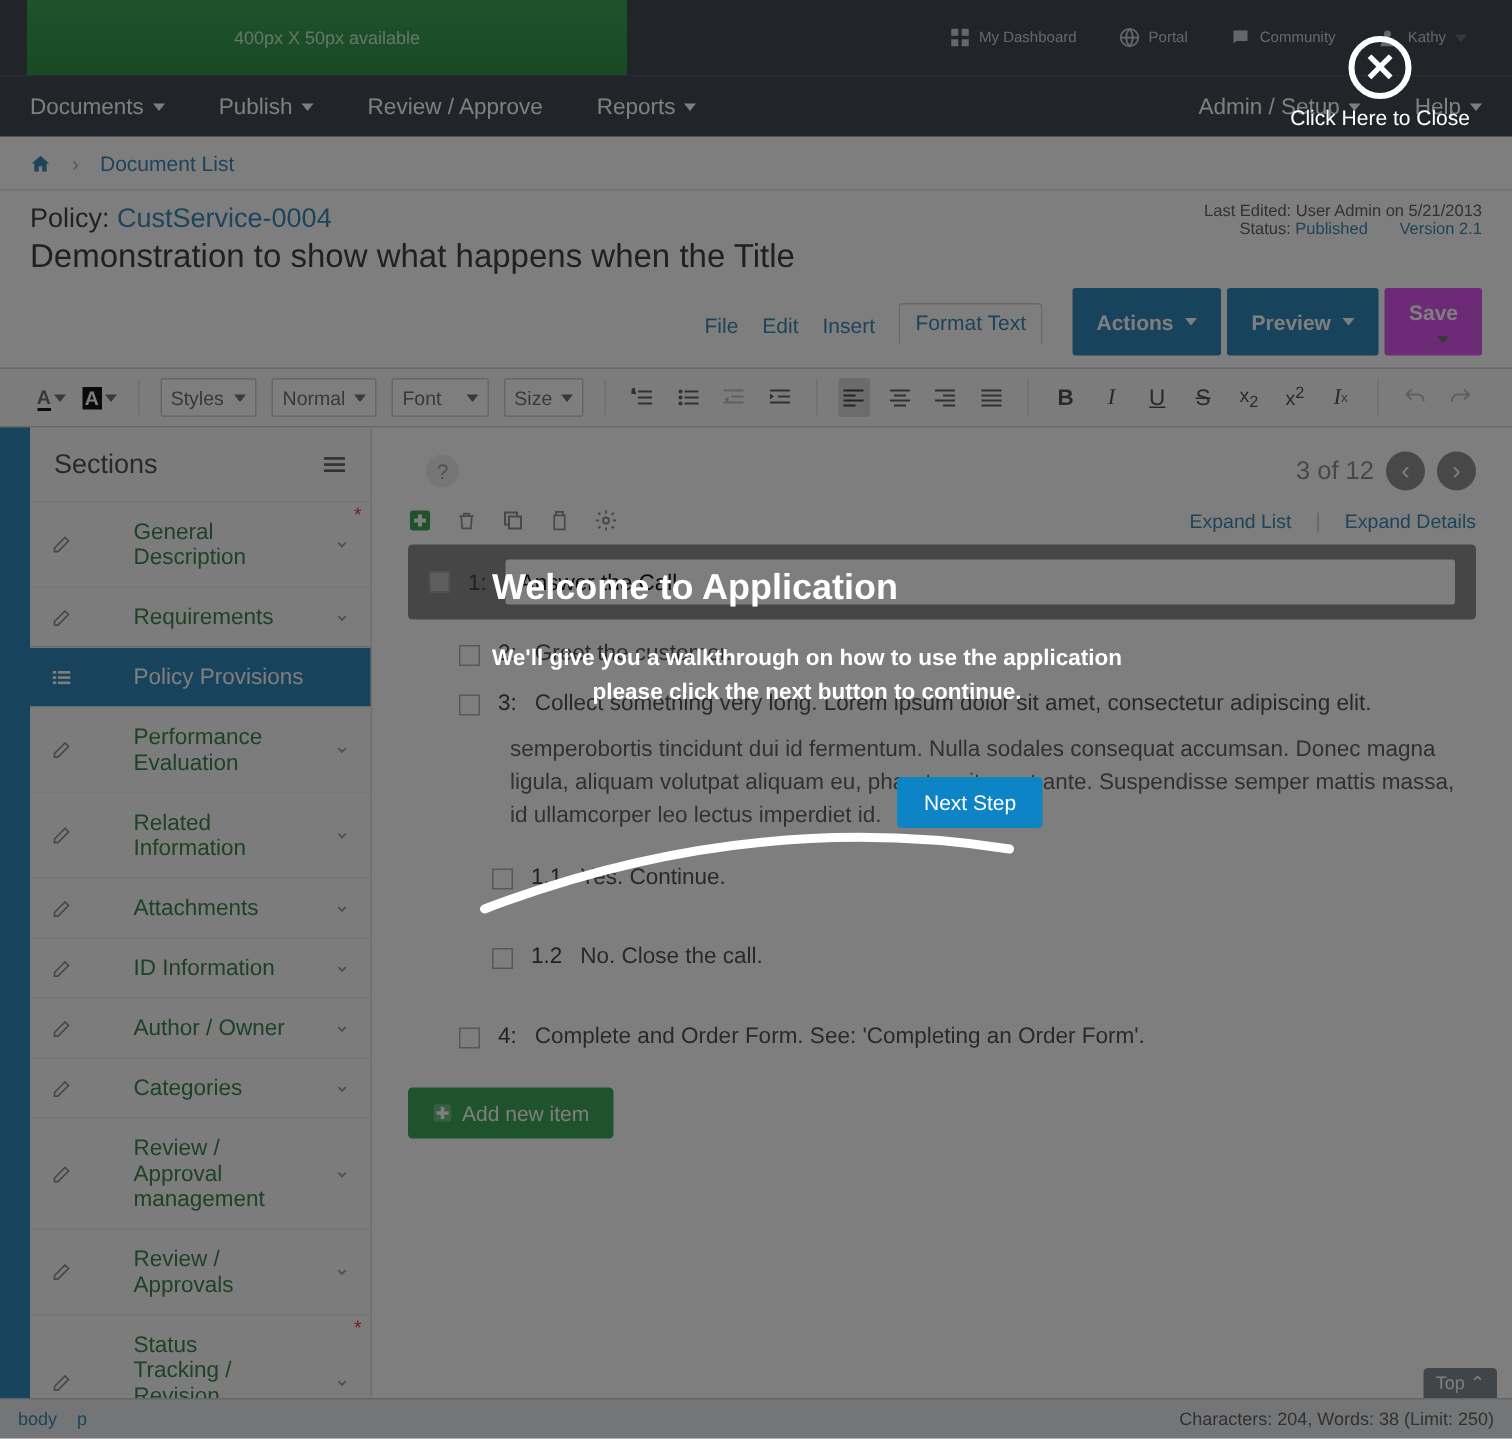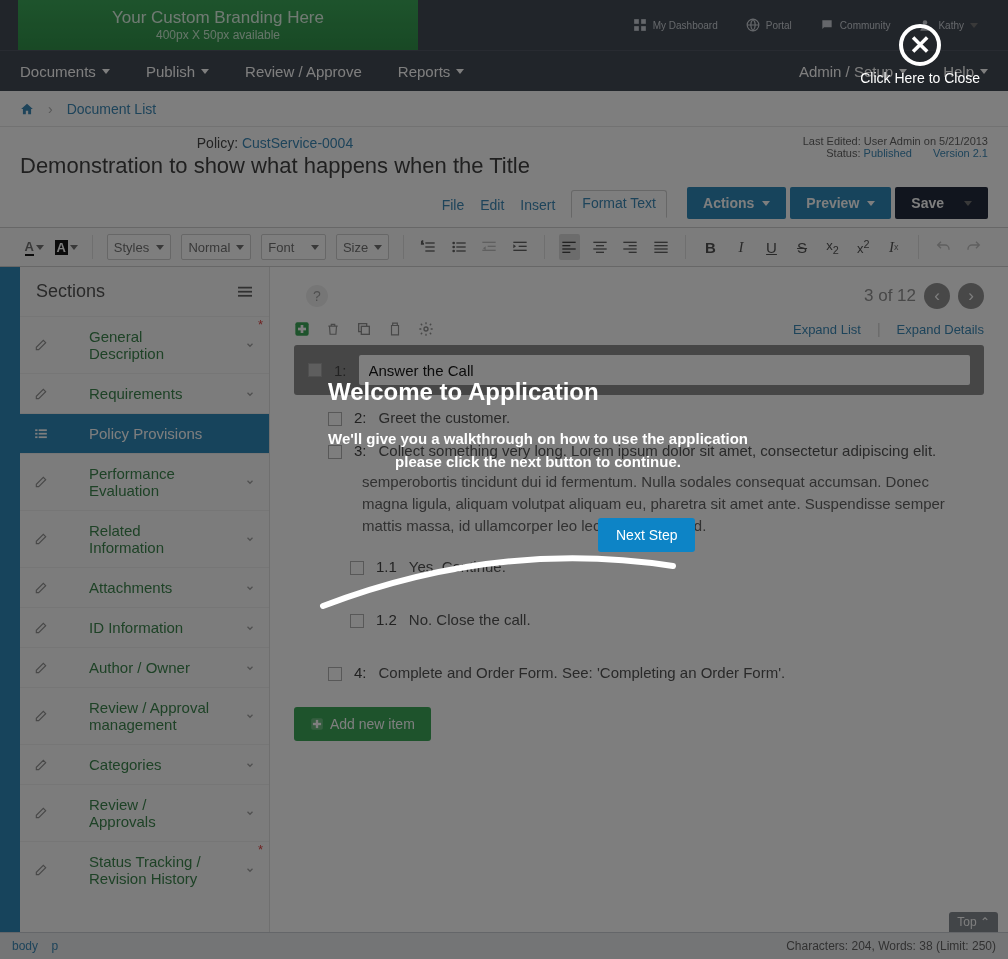--- a/index.html
+++ b/index.html
@@ -19,49 +19,49 @@
 .menubar .spacer { flex: 1; }
 
 
 .breadcrumb { height: 36px; display: flex; align-items: center; padding: 0 20px; border-bottom: 1px solid #e5e5e5; font-size: 14px; color: #333; gap: 14px; }
 .breadcrumb a { color: #2a7eb0; text-decoration: none; }
 .bc-home { color: #2a7eb0; }
 
 
 .titlearea { padding: 8px 20px 8px 20px; display: flex; }
 .titlearea .left {}
-.policy-line { font-size: 14px; color: #333; text-align: center; }
+.policy-line { font-size: 18px; color: #333; }
 .policy-line a { color: #2a7eb0; text-decoration: none; }
 .title-text { font-size: 22px; color: #303030; margin-top: 2px; }
 .titlearea .right { margin-left: auto; text-align: right; font-size: 11px; color: #555; }
 .titlearea .right .status a { color: #2a7eb0; text-decoration: none; }
 .version-link { color: #2a7eb0; margin-left: 18px; text-decoration: none; }
 
 
 .actionrow { display: flex; align-items: center; padding: 0 20px 8px 20px; }
 .tabmenu { margin-left: auto; display: flex; gap: 16px; align-items: flex-end; font-size: 14px; margin-right: 20px; }
 .tabmenu span { color: #2a7eb0; cursor: pointer; padding-bottom: 4px; }
 .tabmenu .active { border: 1px solid #ccc; border-bottom: 1px solid #fff; padding: 4px 10px 6px 10px; border-radius: 3px 3px 0 0; color: #2a7eb0; position: relative; top: 1px; background: #fff; }
 .btns { display: flex; gap: 4px; font-weight: bold; }
 .btn { padding: 8px 16px; color: #fff; border-radius: 2px; font-size: 14px; display: flex; align-items: center; gap: 8px; cursor: pointer; }
 .btn-blue { background: #1b7fb4; }
-.btn-green { background: #0f172a; }
+.btn-green { background: #d946ef; flex-direction: column; }
 
 
 .toolbar { height: 40px; border-top: 1px solid #ccc; border-bottom: 1px solid #ccc; background: #fafafa; display: flex; align-items: center; padding: 0 24px; gap: 10px; font-size: 13px; color: #666; }
 .tb-sep { width: 1px; height: 24px; background: #ddd; margin: 0 4px; }
 .tb-btn { width: 26px; height: 26px; display: flex; align-items: center; justify-content: center; cursor: pointer; border-radius: 2px; }
 .tb-btn.active { background: #d8d8d8; }
 .tb-dd { border: 1px solid #ccc; background: #fff; height: 26px; display: flex; align-items: center; padding: 0 6px; gap: 6px; border-radius: 2px; cursor: pointer; }
 .caret-down { width: 0; height: 0; border-left: 4px solid transparent; border-right: 4px solid transparent; border-top: 5px solid #666; }
 
 
 .main { display: flex; height: 670px; }
 .bluebar { width: 20px; background: #1b7fb4; }
-.sidebar { width: 250px; border-right: 1px solid #ddd; background: #fafafa; }
+.sidebar { width: 228px; border-right: 1px solid #ddd; background: #fafafa; }
 .sidebar-head { display: flex; align-items: center; padding: 14px 16px; font-size: 18px; color: #444; }
 .sidebar-head .hamburger { margin-left: auto; color: #666; cursor: pointer; }
 .sec-item { display: flex; align-items: center; padding: 11px 14px; font-size: 15px; color: #2a7a3d; border-top: 1px solid #eee; cursor: pointer; position: relative; gap: 31px; }
 .sec-item .ic-edit { width: 14px; height: 14px; margin-right: 10px; color: #888; flex-shrink: 0; }
 .sec-item .chev { margin-left: auto; color: #999; }
 .sec-item.active { background: #1b7fb4; color: #fff; }
 .sec-item.active .ic-edit { color: #fff; }
 .sec-item .star { position: absolute; right: 6px; top: 0px; color: #d33; font-size: 13px; }
 
 
@@ -111,21 +111,20 @@
 .next-btn { position: absolute; top: 518px; left: 598px; background: #0d84c6; color: #fff; padding: 9px 18px; border-radius: 3px; font-size: 14px; cursor: pointer; }
 .swoosh { position: absolute; top: 534px; left: 318px; width: 360px; height: 80px; pointer-events: none; }
 
 svg { display: block; }
 </style>
 </head>
 <body>
 
 <div class="topbar">
   <div class="brand-box">
-    <div class="line1">Your Custom Branding Here</div>
     <div class="line2">400px X 50px available</div>
   </div>
   <div class="topbar-right">
     <div class="item">
       <span>
         <svg width="14" height="14" viewBox="0 0 24 24" fill="currentColor">
             <rect x="2" y="2" width="8" height="8"></rect>
             <rect x="14" y="2" width="8" height="8"></rect>
             <rect x="2" y="14" width="8" height="8"></rect>
             <rect x="14" y="14" width="8" height="8"></rect>
@@ -489,34 +488,34 @@
               <path d="M6 9l6 6 6-6"></path>
             </svg>
           </span>
         </div>
         <div class="sec-item">
           <span class="ic-edit">
             <svg width="14" height="14" viewBox="0 0 24 24" fill="none" stroke="currentColor" stroke-width="2">
               <path d="M4 20h4L20 8l-4-4L4 16v4z"></path>
             </svg>
           </span>
+          <span>Categories</span>
+          <span class="chev">
+            <svg width="10" height="10" viewBox="0 0 24 24" fill="none" stroke="currentColor" stroke-width="3">
+              <path d="M6 9l6 6 6-6"></path>
+            </svg>
+          </span>
+        </div>
+        <div class="sec-item">
+          <span class="ic-edit">
+            <svg width="14" height="14" viewBox="0 0 24 24" fill="none" stroke="currentColor" stroke-width="2">
+              <path d="M4 20h4L20 8l-4-4L4 16v4z"></path>
+            </svg>
+          </span>
           <span>Review / Approval management</span>
-          <span class="chev">
-            <svg width="10" height="10" viewBox="0 0 24 24" fill="none" stroke="currentColor" stroke-width="3">
-              <path d="M6 9l6 6 6-6"></path>
-            </svg>
-          </span>
-        </div>
-        <div class="sec-item">
-          <span class="ic-edit">
-            <svg width="14" height="14" viewBox="0 0 24 24" fill="none" stroke="currentColor" stroke-width="2">
-              <path d="M4 20h4L20 8l-4-4L4 16v4z"></path>
-            </svg>
-          </span>
-          <span>Categories</span>
           <span class="chev">
             <svg width="10" height="10" viewBox="0 0 24 24" fill="none" stroke="currentColor" stroke-width="3">
               <path d="M6 9l6 6 6-6"></path>
             </svg>
           </span>
         </div>
         <div class="sec-item">
           <span class="ic-edit">
             <svg width="14" height="14" viewBox="0 0 24 24" fill="none" stroke="currentColor" stroke-width="2">
               <path d="M4 20h4L20 8l-4-4L4 16v4z"></path>

